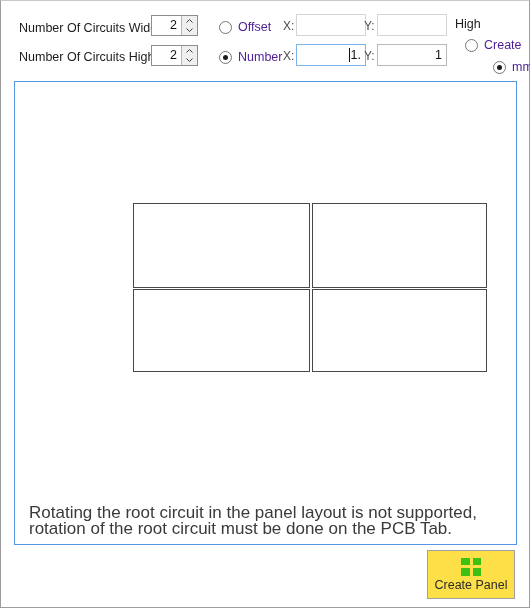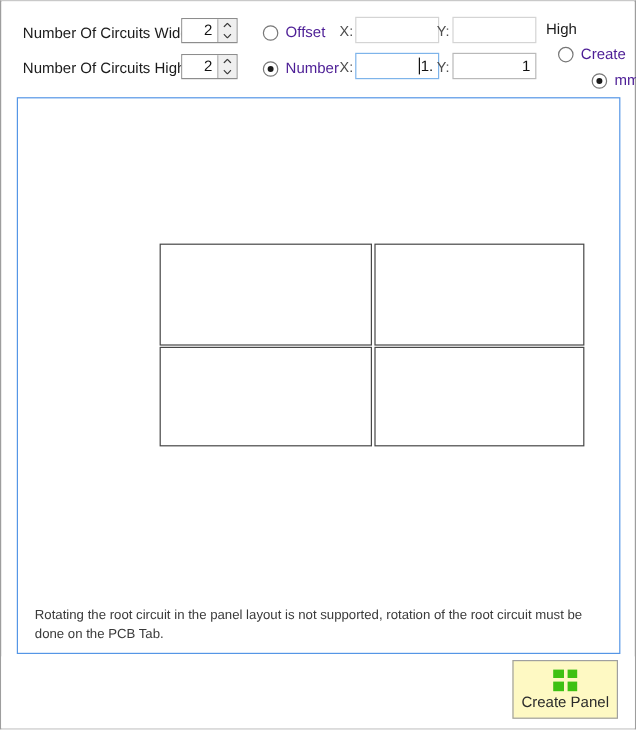--- a/index.html
+++ b/index.html
@@ -157,37 +157,37 @@
     position: absolute;
     border: 1.5px solid #474747;
     background: #ffffff;
   }
 
   #note {
     position: absolute;
     left: 14px;
     top: 423px;
     width: 475px;
-    font-size: 11px;
+    font-size: 17px;
     line-height: 16px;
     color: #3a3a3a;
   }
 
   
   #footer {
     position: absolute;
     left: 0; top: 546px;
     width: 528px; height: 60px;
     background: #ffffff;
   }
   #create-btn {
     position: absolute;
     left: 426px; top: 3px;
     width: 88px; height: 49px;
-    background: #fef9c3;
+    background: #fde047;
     border: 1px solid #a0a0a0;
     display: flex;
     flex-direction: column;
     align-items: center;
     justify-content: center;
     gap: 2px;
     cursor: default;
   }
   #create-btn .glyph {
     width: 20px; height: 18px;

